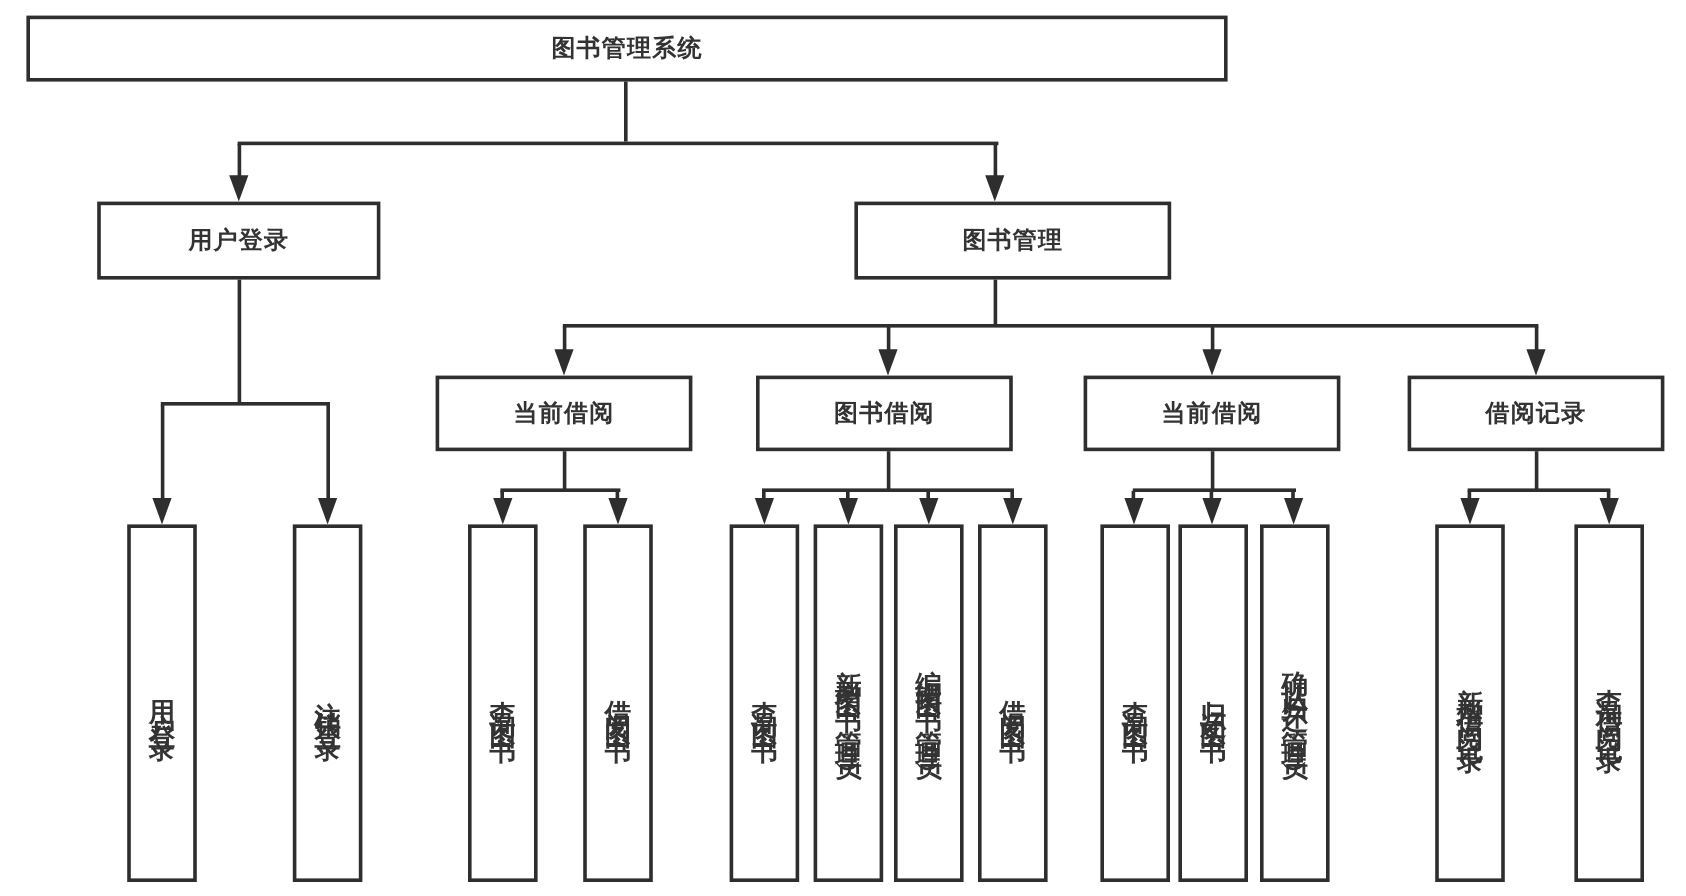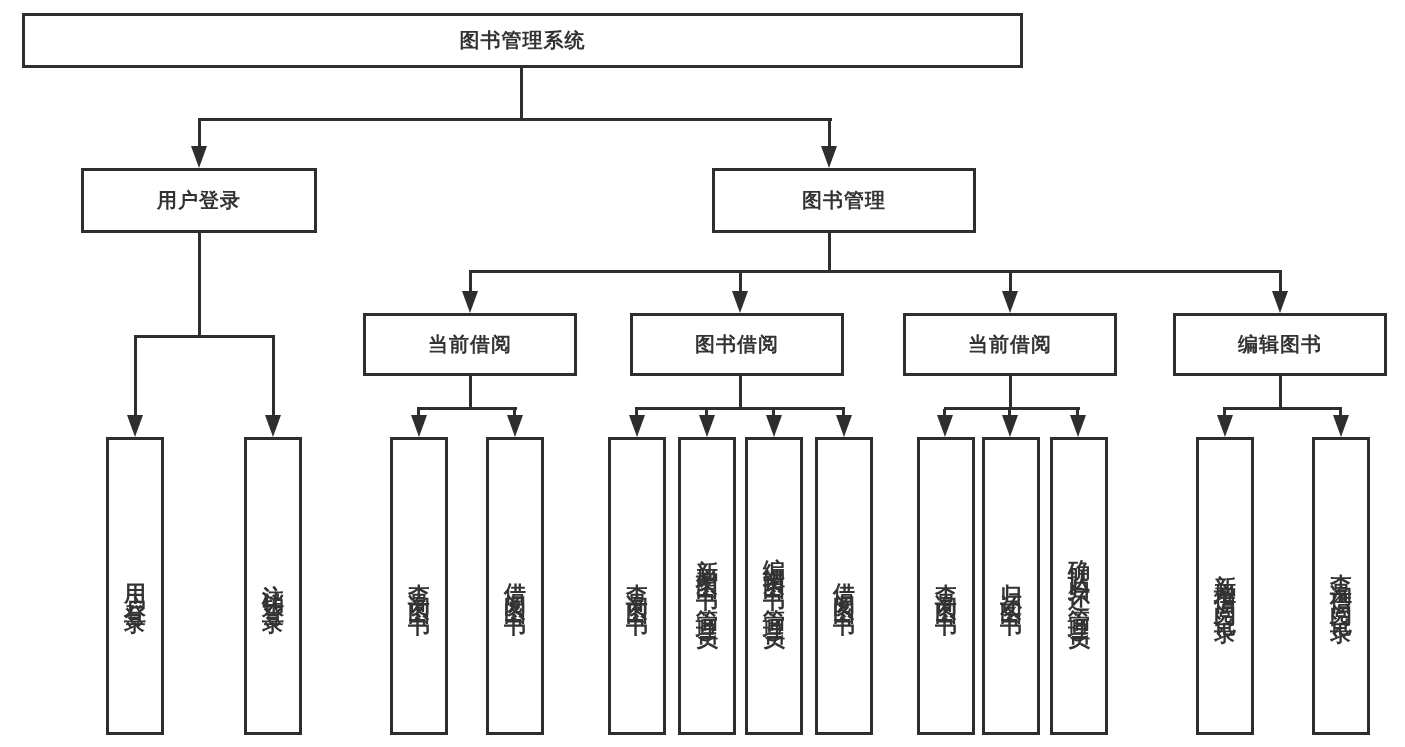--- a/index.html
+++ b/index.html
@@ -104,21 +104,21 @@
   <div class="vline" style="left:739px; top:272px; height:21px"></div>
   <div class="arrow" style="left:732px; top:291px"></div>
   <div class="vline" style="left:1009px; top:272px; height:21px"></div>
   <div class="arrow" style="left:1002px; top:291px"></div>
   <div class="vline" style="left:1279px; top:272px; height:21px"></div>
   <div class="arrow" style="left:1272px; top:291px"></div>
 
   <div class="box" style="left:363px; top:313px; width:214px; height:63px">当前借阅</div>
   <div class="box" style="left:630px; top:313px; width:214px; height:63px">图书借阅</div>
   <div class="box" style="left:903px; top:313px; width:214px; height:63px">当前借阅</div>
-  <div class="box" style="left:1173px; top:313px; width:214px; height:63px">编辑图书</div>
+  <div class="box" style="left:1173px; top:313px; width:214px; height:63px">借阅记录</div>
 
   <div class="vline" style="left:469px; top:376px; height:33px"></div>
   <div class="hline" style="left:417px; top:407px; width:100px"></div>
   <div class="vline" style="left:417px; top:409px; height:9px"></div>
   <div class="arrow" style="left:411px; top:415px"></div>
   <div class="vline" style="left:513px; top:409px; height:9px"></div>
   <div class="arrow" style="left:507px; top:415px"></div>
 
   <div class="vline" style="left:739px; top:376px; height:33px"></div>
   <div class="hline" style="left:635px; top:407px; width:210px"></div>

